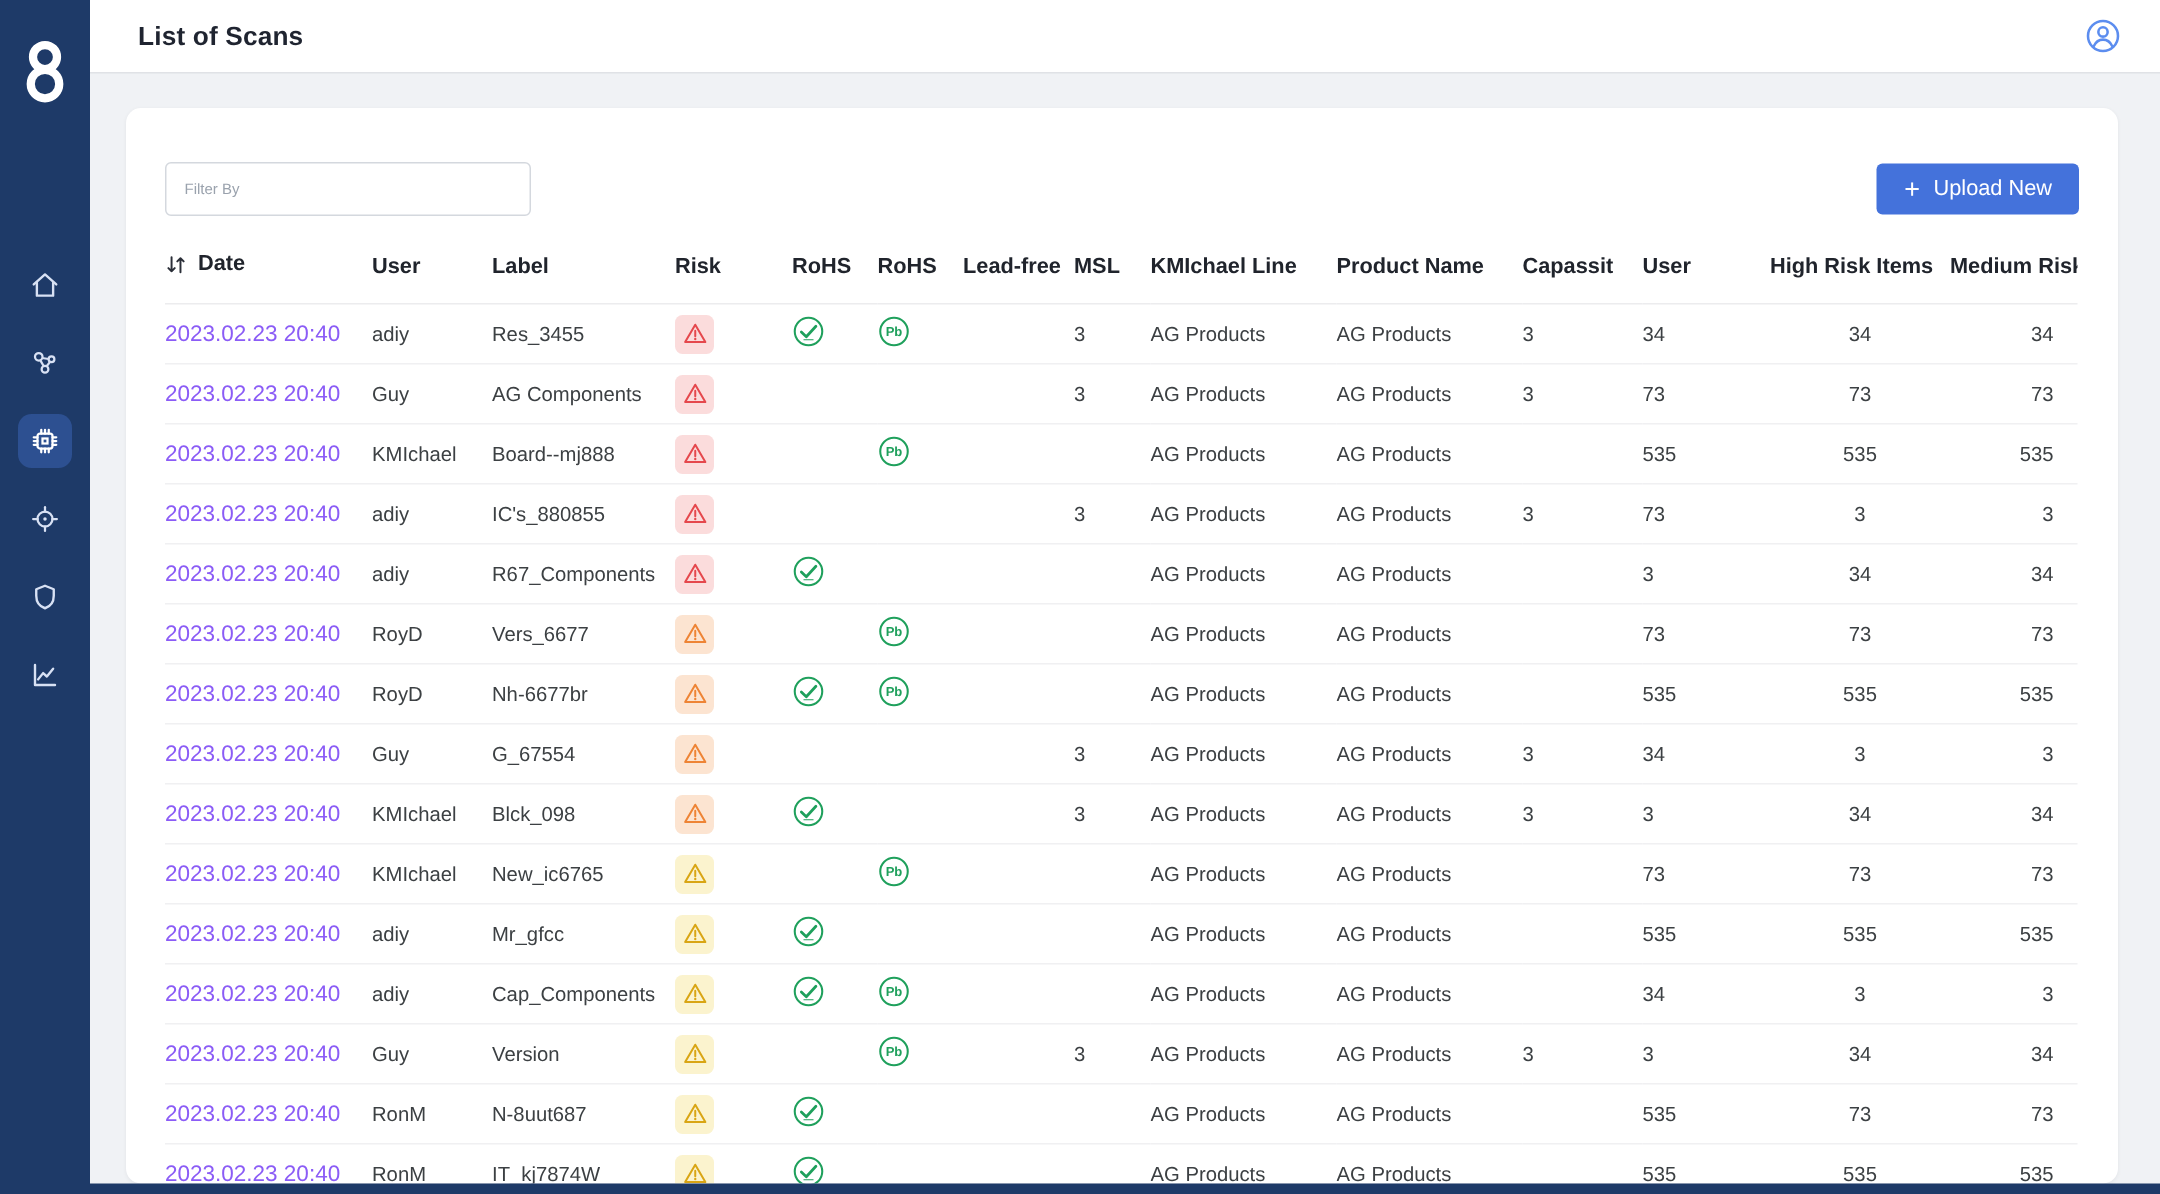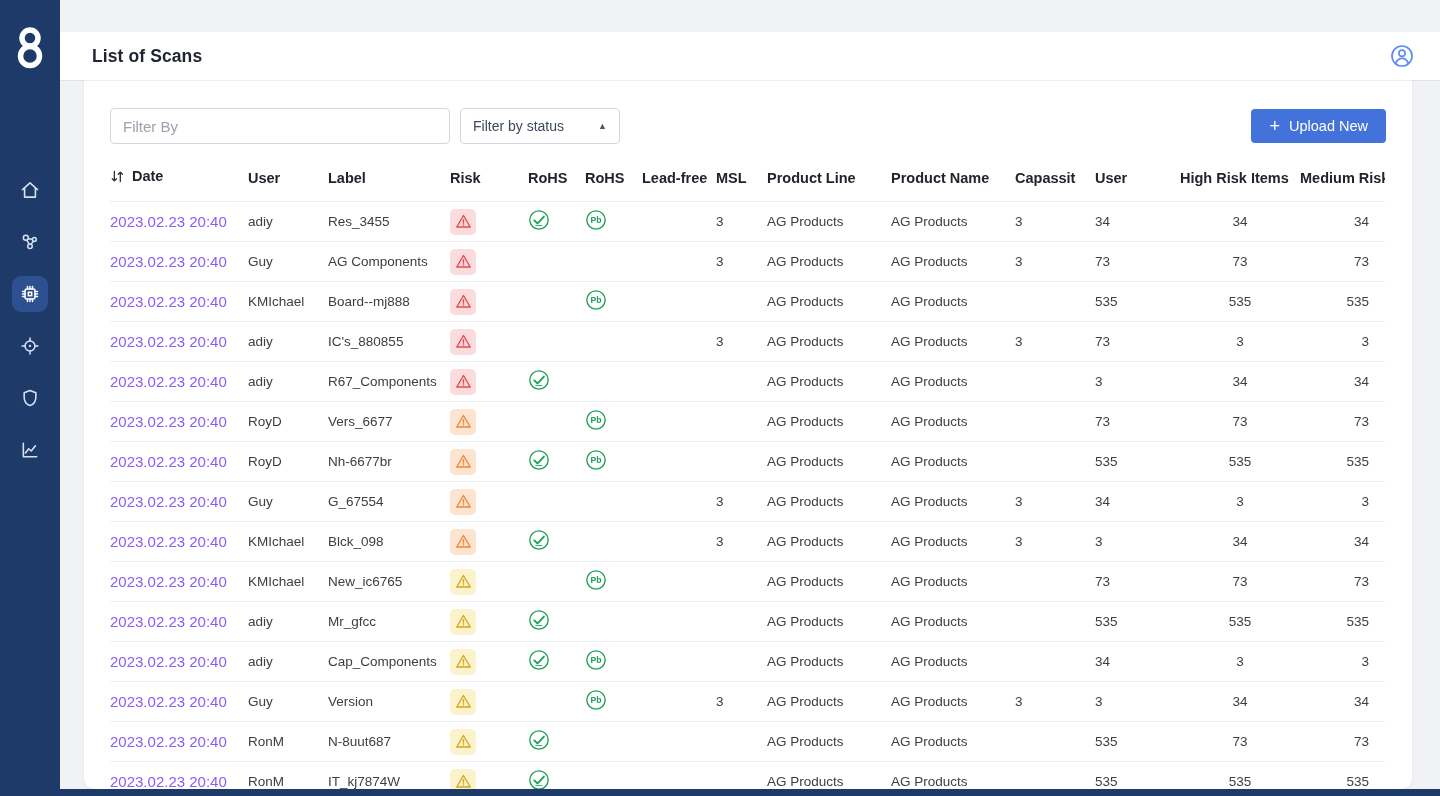--- a/index.html
+++ b/index.html
@@ -18,29 +18,29 @@
     color:#3C4043;
   }
   
   .sidebar{position:absolute;left:0;top:0;width:60px;height:796px;background:var(--sidebar);z-index:5;}
   .logo{display:flex;justify-content:center;padding-top:26px;}
   .side-nav{position:absolute;top:172px;left:0;width:60px;display:flex;flex-direction:column;align-items:center;gap:16px;}
   .nav-item{width:36px;height:36px;border-radius:9px;display:flex;align-items:center;justify-content:center;color:#D8E1F4;cursor:pointer;}
   .nav-item.active{background:var(--sidebar-active);color:#fff;}
   .nav-item svg{display:block;}
   
-  .topbar{position:absolute;left:60px;top:0;right:0;height:48px;background:#fff;display:flex;align-items:center;justify-content:space-between;padding:0 26px 0 32px;box-shadow:0 1px 0 rgba(16,24,40,.07);z-index:4;margin-top:32px;}
+  .topbar{position:absolute;left:60px;top:0;right:0;height:48px;background:#fff;display:flex;align-items:center;justify-content:space-between;padding:0 26px 0 32px;box-shadow:0 1px 0 rgba(16,24,40,.07);z-index:4;}
   .page-title{font-size:17.5px;font-weight:700;color:#1F2430;margin:0;letter-spacing:.1px;}
   .avatar{color:var(--avatar);display:flex;cursor:pointer;}
   
   .main{position:absolute;left:60px;top:48px;right:0;bottom:0;}
   .card{position:absolute;left:24px;right:28px;top:24px;bottom:7px;background:#fff;border-radius:10px;padding:36px 26px 0;overflow:hidden;box-shadow:0 1px 3px rgba(16,24,40,.06);}
   
   .filters{display:flex;align-items:center;gap:10px;}
-  .filter-input{width:340px;height:36px;border:1px solid #D4D8DE;border-radius:4px;padding:0 12px;font-size:15px;font-family:inherit;color:#333;outline:none;}
+  .filter-input{width:244px;height:36px;border:1px solid #D4D8DE;border-radius:4px;padding:0 12px;font-size:10px;font-family:inherit;color:#333;outline:none;}
   .filter-input::placeholder{color:#9AA2AD;}
   .status-select{width:160px;height:36px;border:1px solid #D4D8DE;border-radius:4px;display:flex;align-items:center;justify-content:space-between;padding:0 12px;font-size:14px;color:#3D4A5C;cursor:pointer;}
   .caret{font-size:9px;color:#4B5563;line-height:1;}
   .spacer{flex:1;}
   .upload-btn{height:34px;border:none;border-radius:4px;background:var(--accent);color:#fff;font-size:14.5px;font-family:inherit;display:flex;align-items:center;gap:9px;padding:0 18px;cursor:pointer;}
   .upload-btn .plus{font-size:18px;font-weight:400;line-height:1;margin-top:-1px;}
   
   table{width:1275px;table-layout:fixed;border-collapse:collapse;margin-top:14px;font-size:13.5px;color:#3C4043;}
   th{text-align:left;font-size:14.5px;font-weight:700;color:#20242C;padding:10px 0 14px;border-bottom:1px solid #ECECEE;white-space:nowrap;overflow:hidden;}
   td{height:40px;padding:0;border-bottom:1px solid #F0F0F2;vertical-align:middle;white-space:nowrap;overflow:hidden;}
@@ -135,24 +135,20 @@
       <circle cx="12" cy="9.3" r="3.1"></circle>
       <path d="M5.8 18.8 C7.3 15.7 9.4 14.4 12 14.4 C14.6 14.4 16.7 15.7 18.2 18.8"></path>
     </svg>
   </span>
 </header>
 
 <main class="main">
   <section class="card">
     <div class="filters">
       <input class="filter-input" type="text" placeholder="Filter By" style="">
-      <div class="status-select">
-        <span>Filter by status</span>
-        <span class="caret">▲</span>
-      </div>
       <div class="spacer"></div>
       <button class="upload-btn">
         <span class="plus">+</span>
         <span>Upload New</span>
       </button>
     </div>
 
     <table>
       <colgroup>
         <col style="width:138px">
@@ -183,21 +179,21 @@
               <span>Date</span>
             </span>
           </th>
           <th>User</th>
           <th>Label</th>
           <th>Risk</th>
           <th>RoHS</th>
           <th>RoHS</th>
           <th>Lead-free</th>
           <th>MSL</th>
-          <th>Product Line</th>
+          <th>KMIchael Line</th>
           <th>Product Name</th>
           <th>Capassit</th>
           <th>User</th>
           <th>High Risk Items</th>
           <th>Medium Risk</th>
         </tr>
       </thead>
       <tbody>
   <tr>
     <td class="c-date">2023.02.23 20:40</td>

